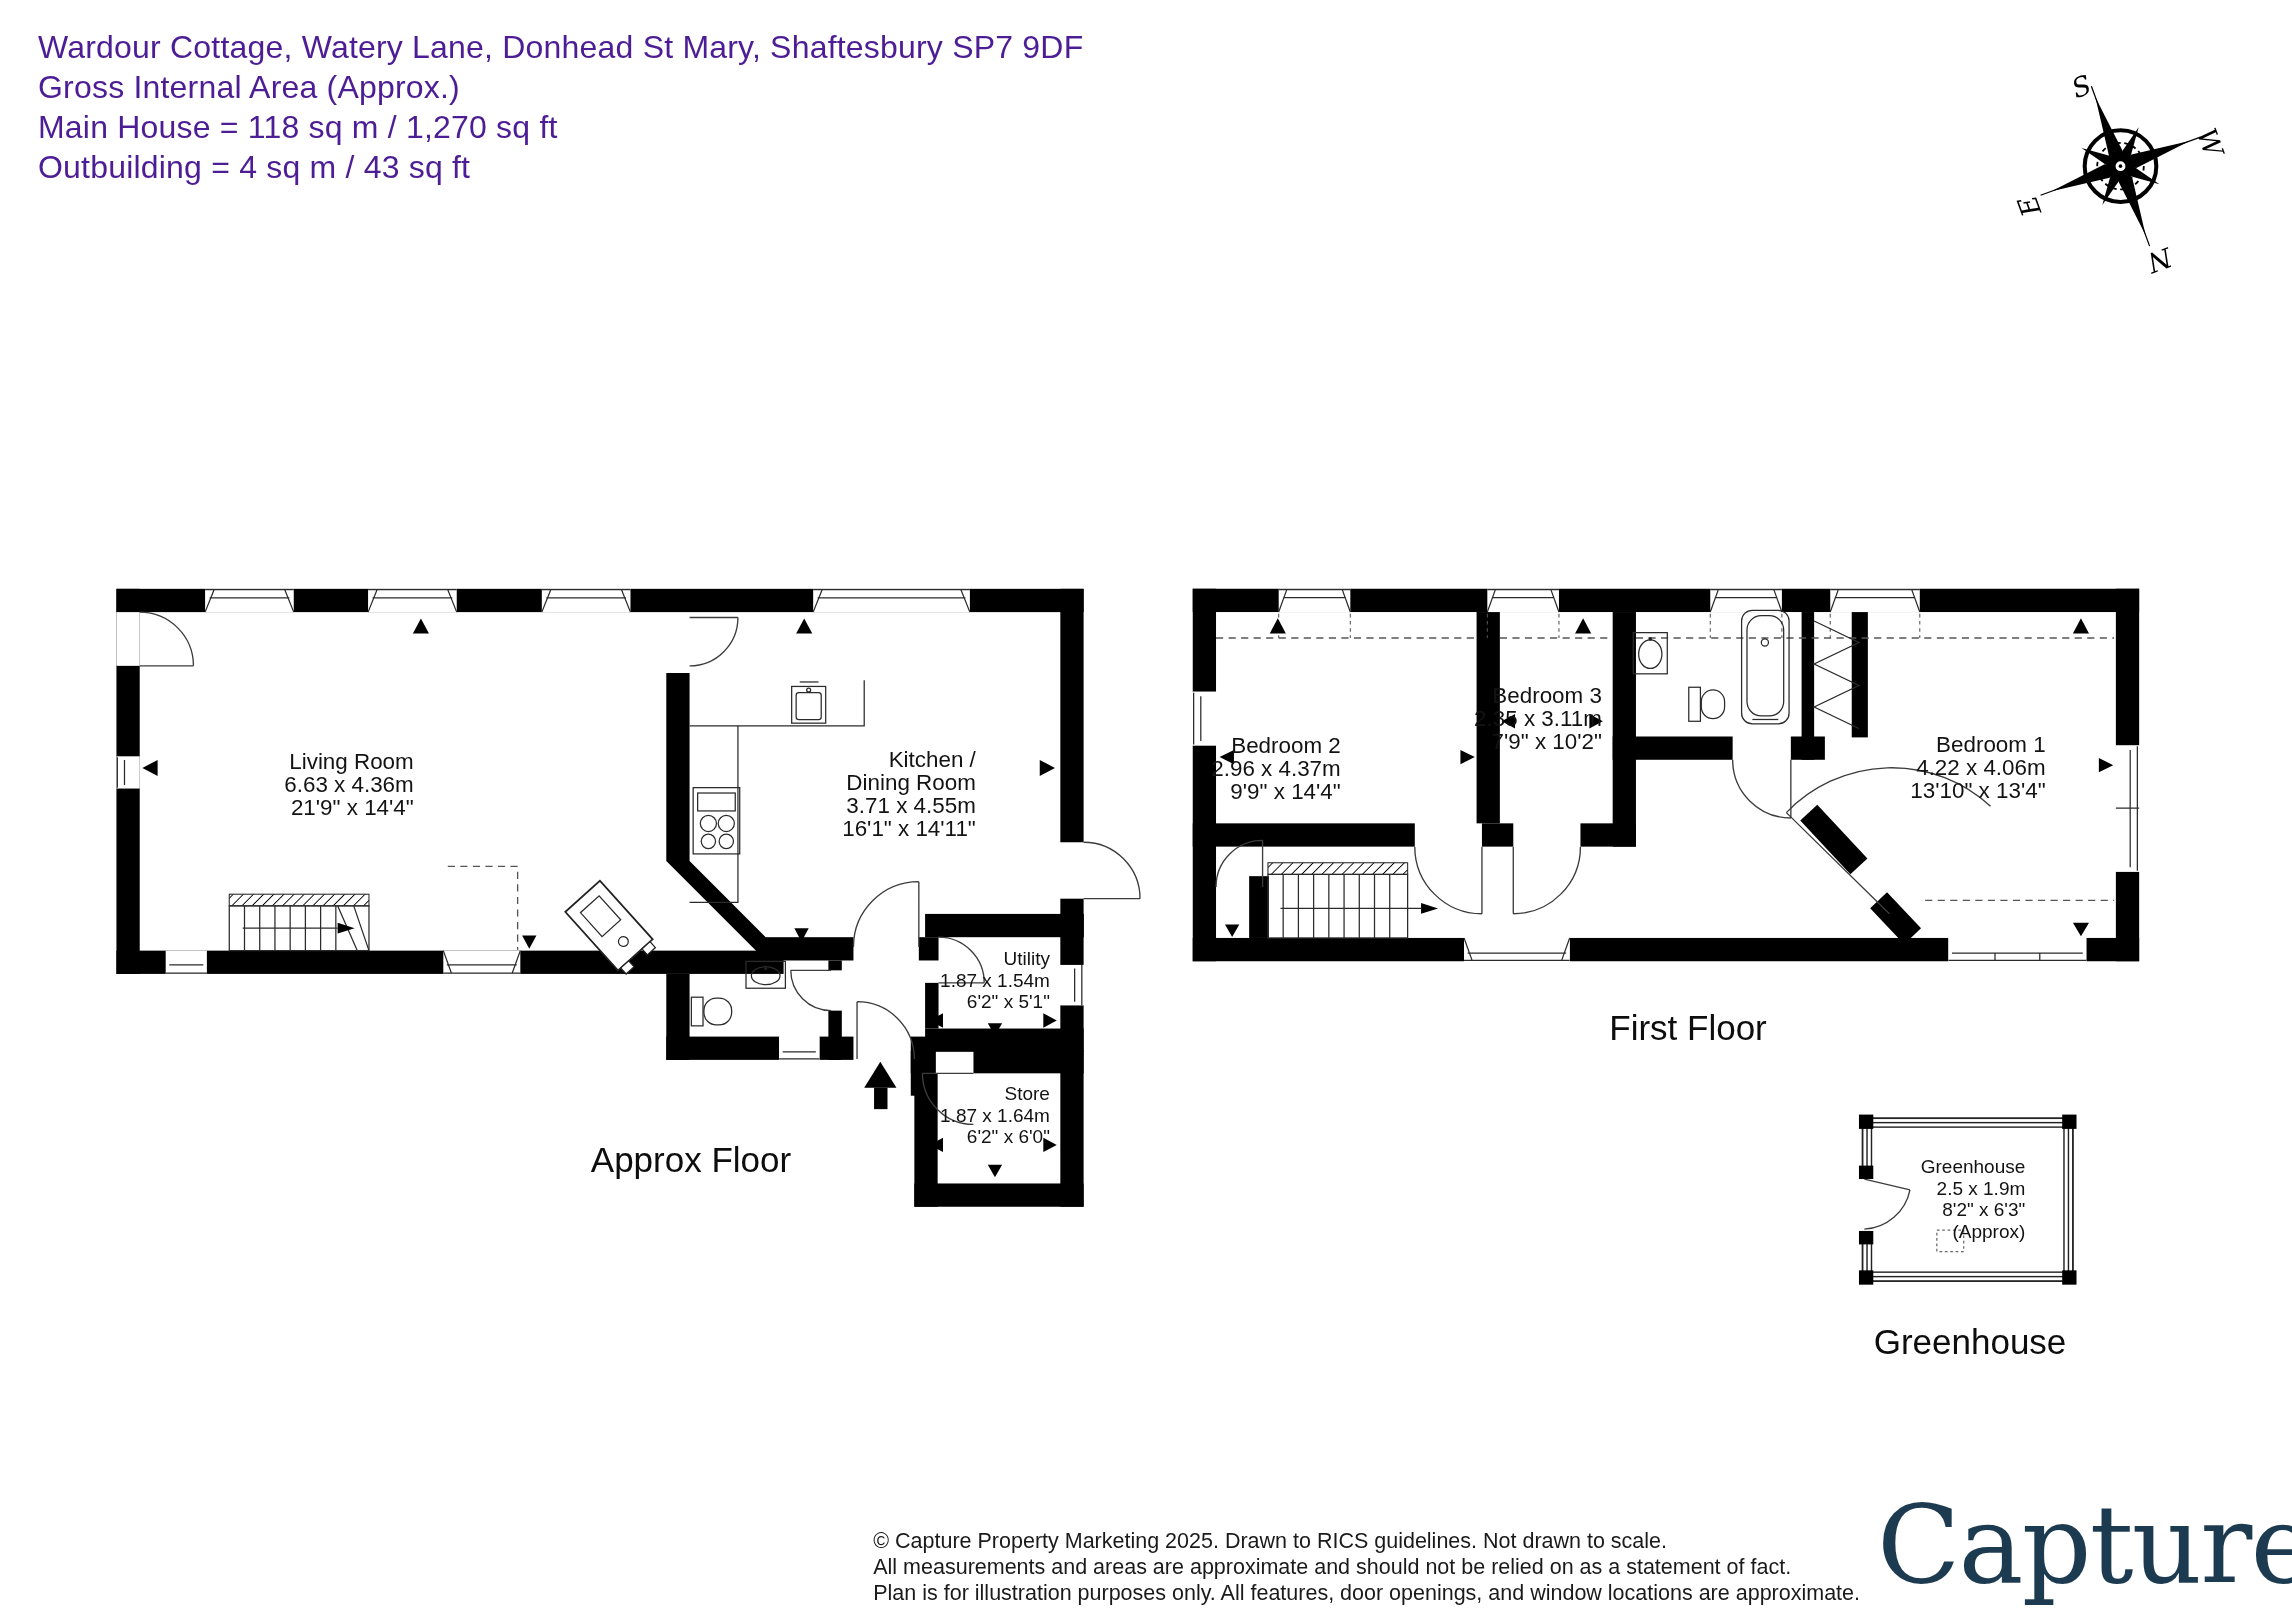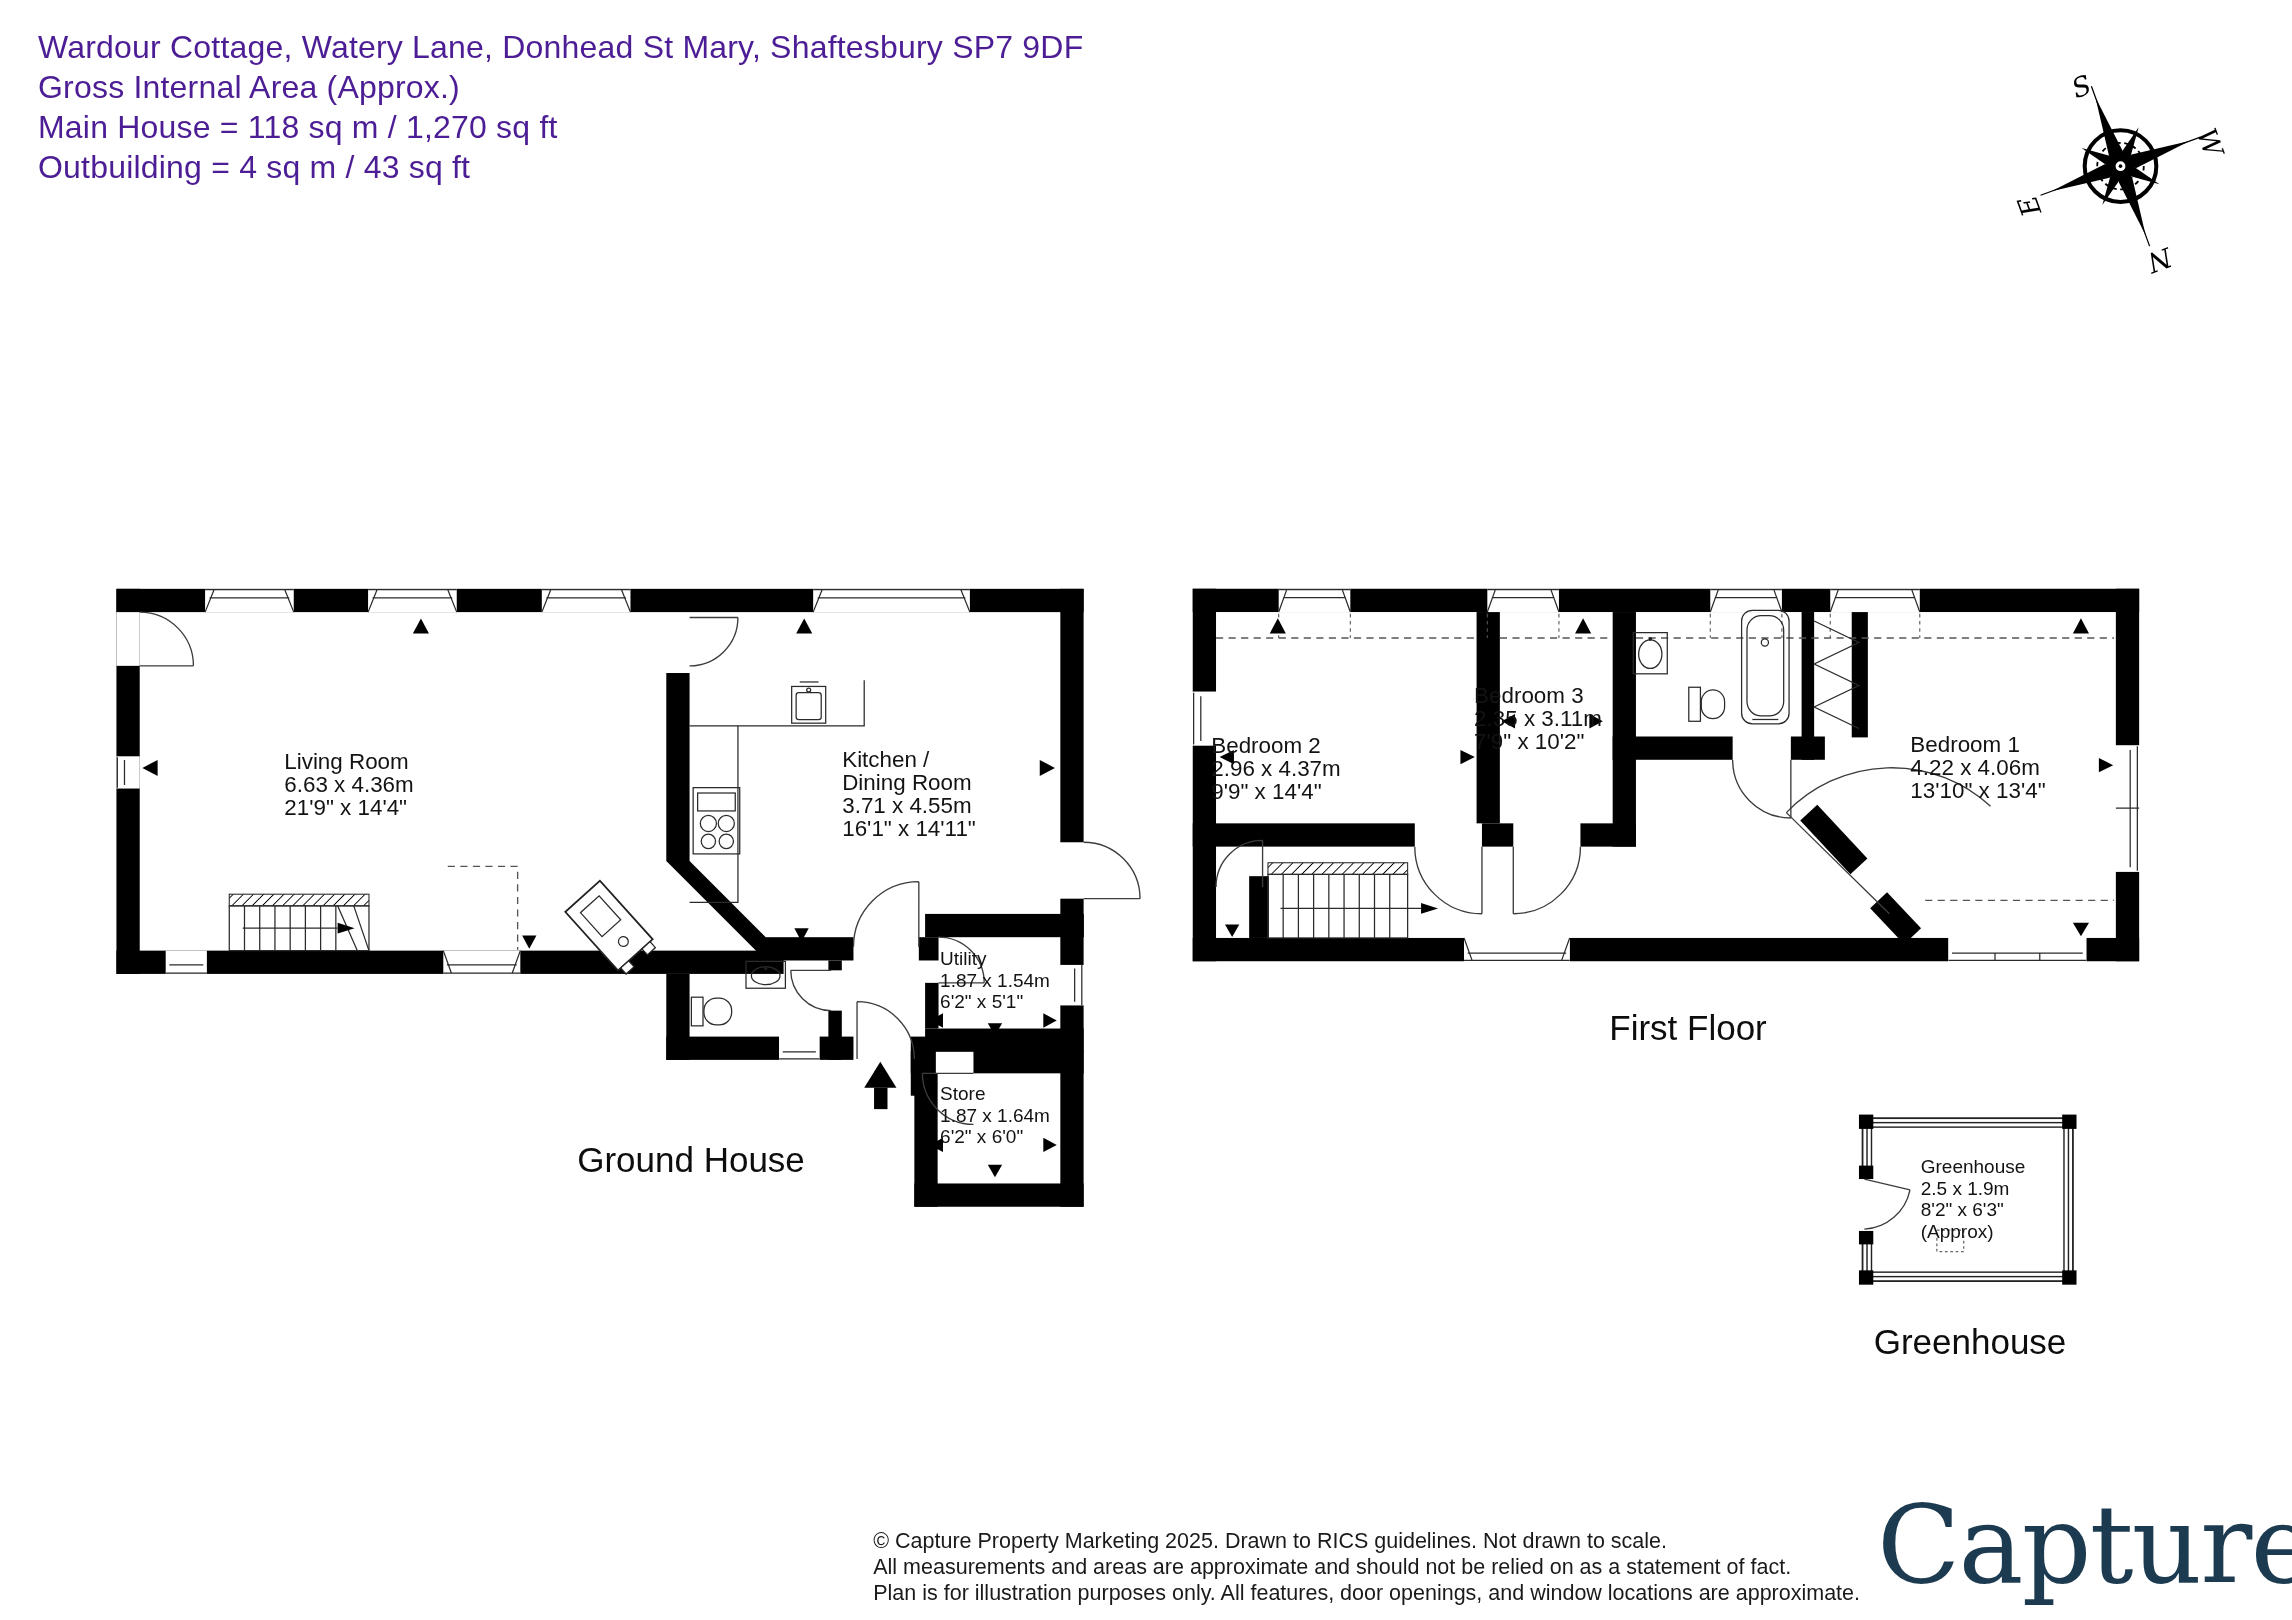--- a/index.html
+++ b/index.html
@@ -1,20 +1,20 @@
 <!DOCTYPE html>
 <html style="font-size:14.3px"><head>
 <meta charset="utf-8">
 <style>
   html,body{margin:0;padding:0}
   body{width:2293px;height:1620px;background:#fff;position:relative;overflow:hidden;
        font-family:"Liberation Sans",sans-serif;color:#111}
   .abs{position:absolute}
   .hdr{left:38px;top:27px;font-size:32px;line-height:40px;letter-spacing:0.2px;color:#4c1d95}
-  .room-label{transform:translateX(-50%);text-align:left;color:#131313;white-space:nowrap}
+  .room-label{transform:translateX(-50%);text-align:right;color:#131313;white-space:nowrap}
   .rl{font-size:22.4px;line-height:23px}
   .rl-sm{font-size:19px;line-height:21.5px}
   .floor-title{transform:translateX(-50%);font-size:35px;color:#0d0d0d;white-space:nowrap}
   .footer{right:433px;top:1528px;text-align:left;font-size:21.5px;line-height:26px;color:#1a1a1a}
   .logo{left:1877px;top:1488px;font-family:"DejaVu Serif",serif;font-size:109px;line-height:1.05;
         color:#1d3b50;letter-spacing:-1.8px}
   svg{position:absolute;overflow:visible}
   .w{fill:#000;stroke:none}
   .thin{stroke:#2b2b2b;stroke-width:1.4;fill:none}
   .arc{stroke:#3c3c3c;stroke-width:1.5;fill:none}
@@ -358,21 +358,21 @@
   <div>4.22 x 4.06m</div>
   <div>13'10" x 13'4"</div>
 </div>
 <div class="abs room-label rl-sm" style="left:1973px;top:1156px">
   <div>Greenhouse</div>
   <div>2.5 x 1.9m</div>
   <div>8'2" x 6'3"</div>
   <div>(Approx)</div>
 </div>
 
-<div class="abs floor-title" style="left:691px;top:1140px">Ground House</div>
+<div class="abs floor-title" style="left:691px;top:1140px">Approx Floor</div>
 <div class="abs floor-title" style="left:1688px;top:1008px">First Floor</div>
 <div class="abs floor-title" style="left:1970px;top:1322px">Greenhouse</div>
 
 <div class="abs footer">
   <div>© Capture Property Marketing 2025. Drawn to RICS guidelines.  Not drawn to scale.</div>
   <div>All measurements and areas are approximate and should not be relied on as a statement of fact.</div>
   <div>Plan is for illustration purposes only. All features, door openings, and window locations are approximate.</div>
 </div>
 <div class="abs logo">
   <span>Capture</span>

